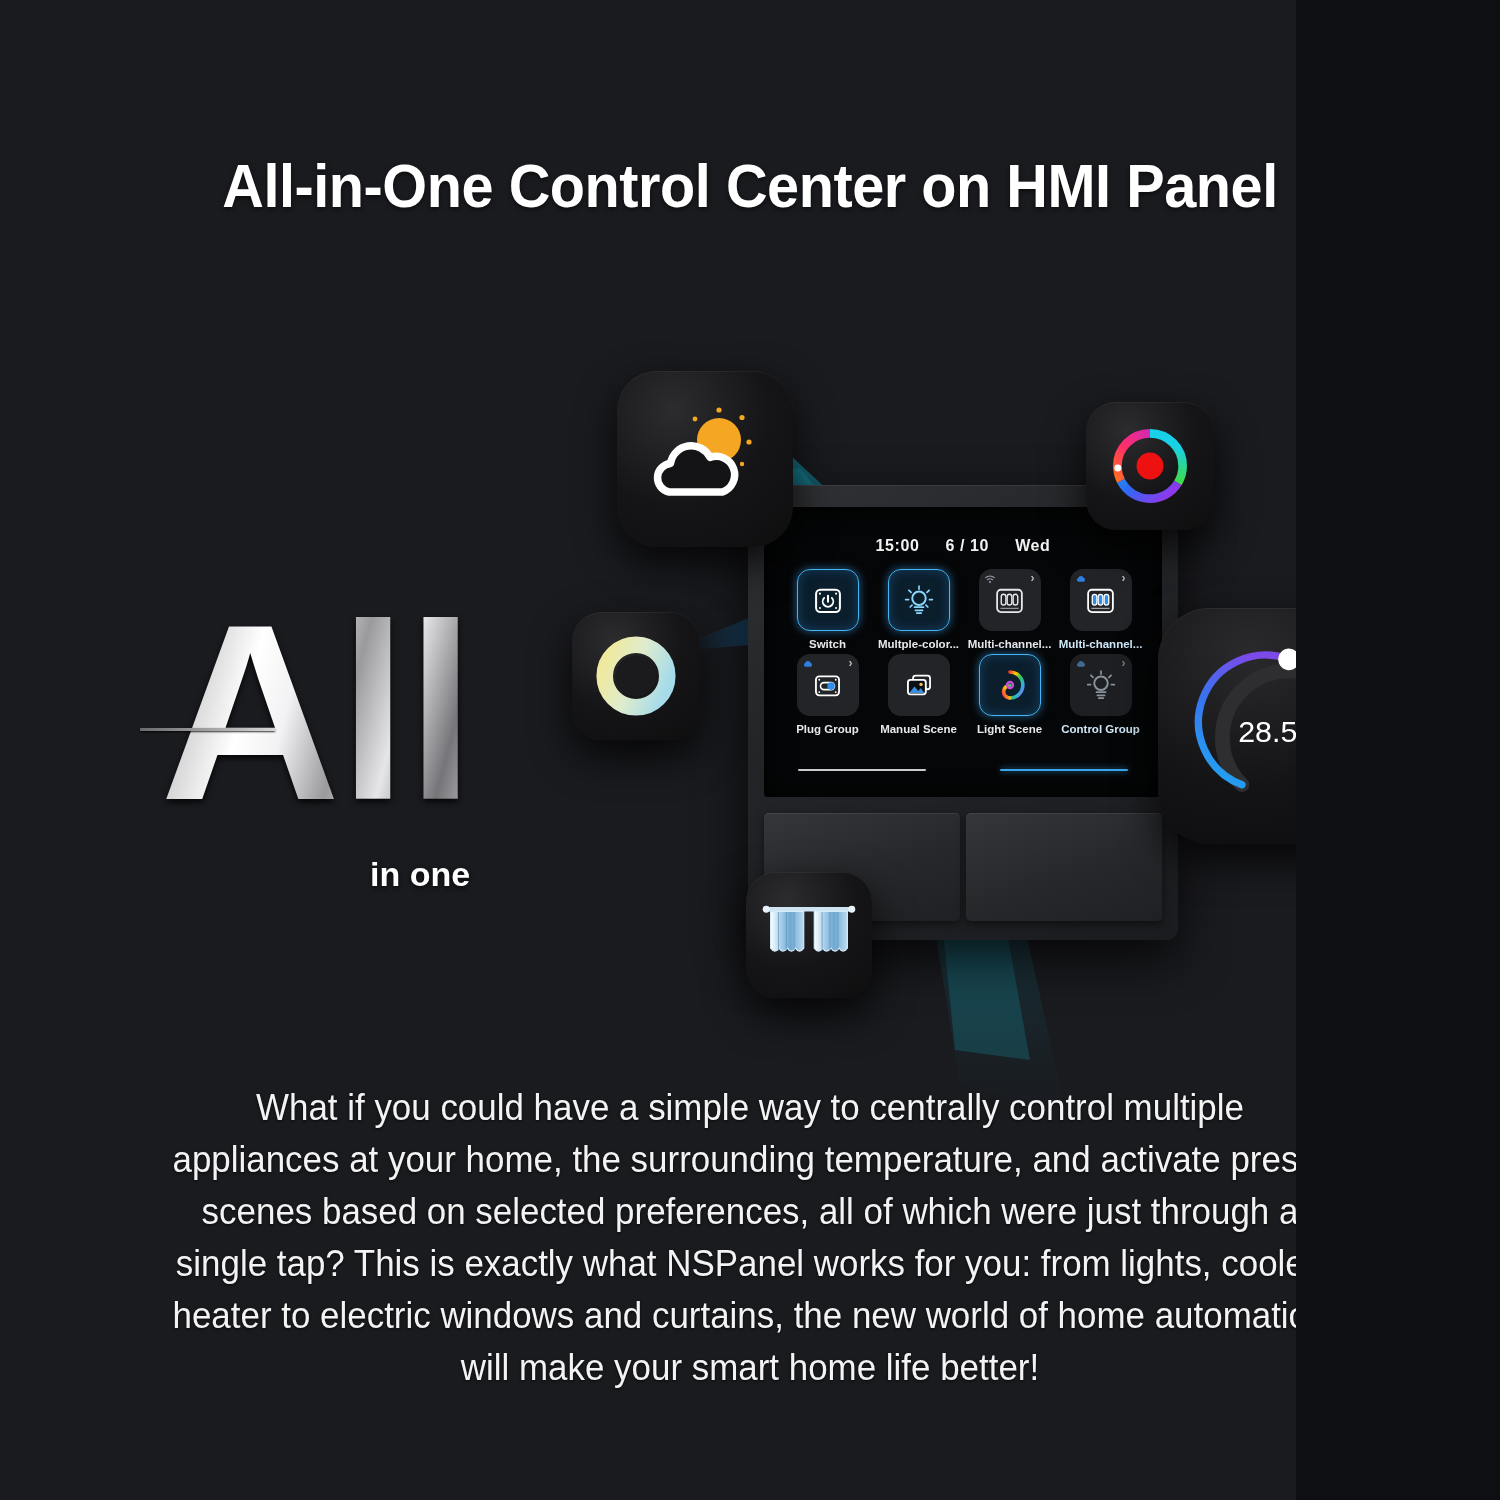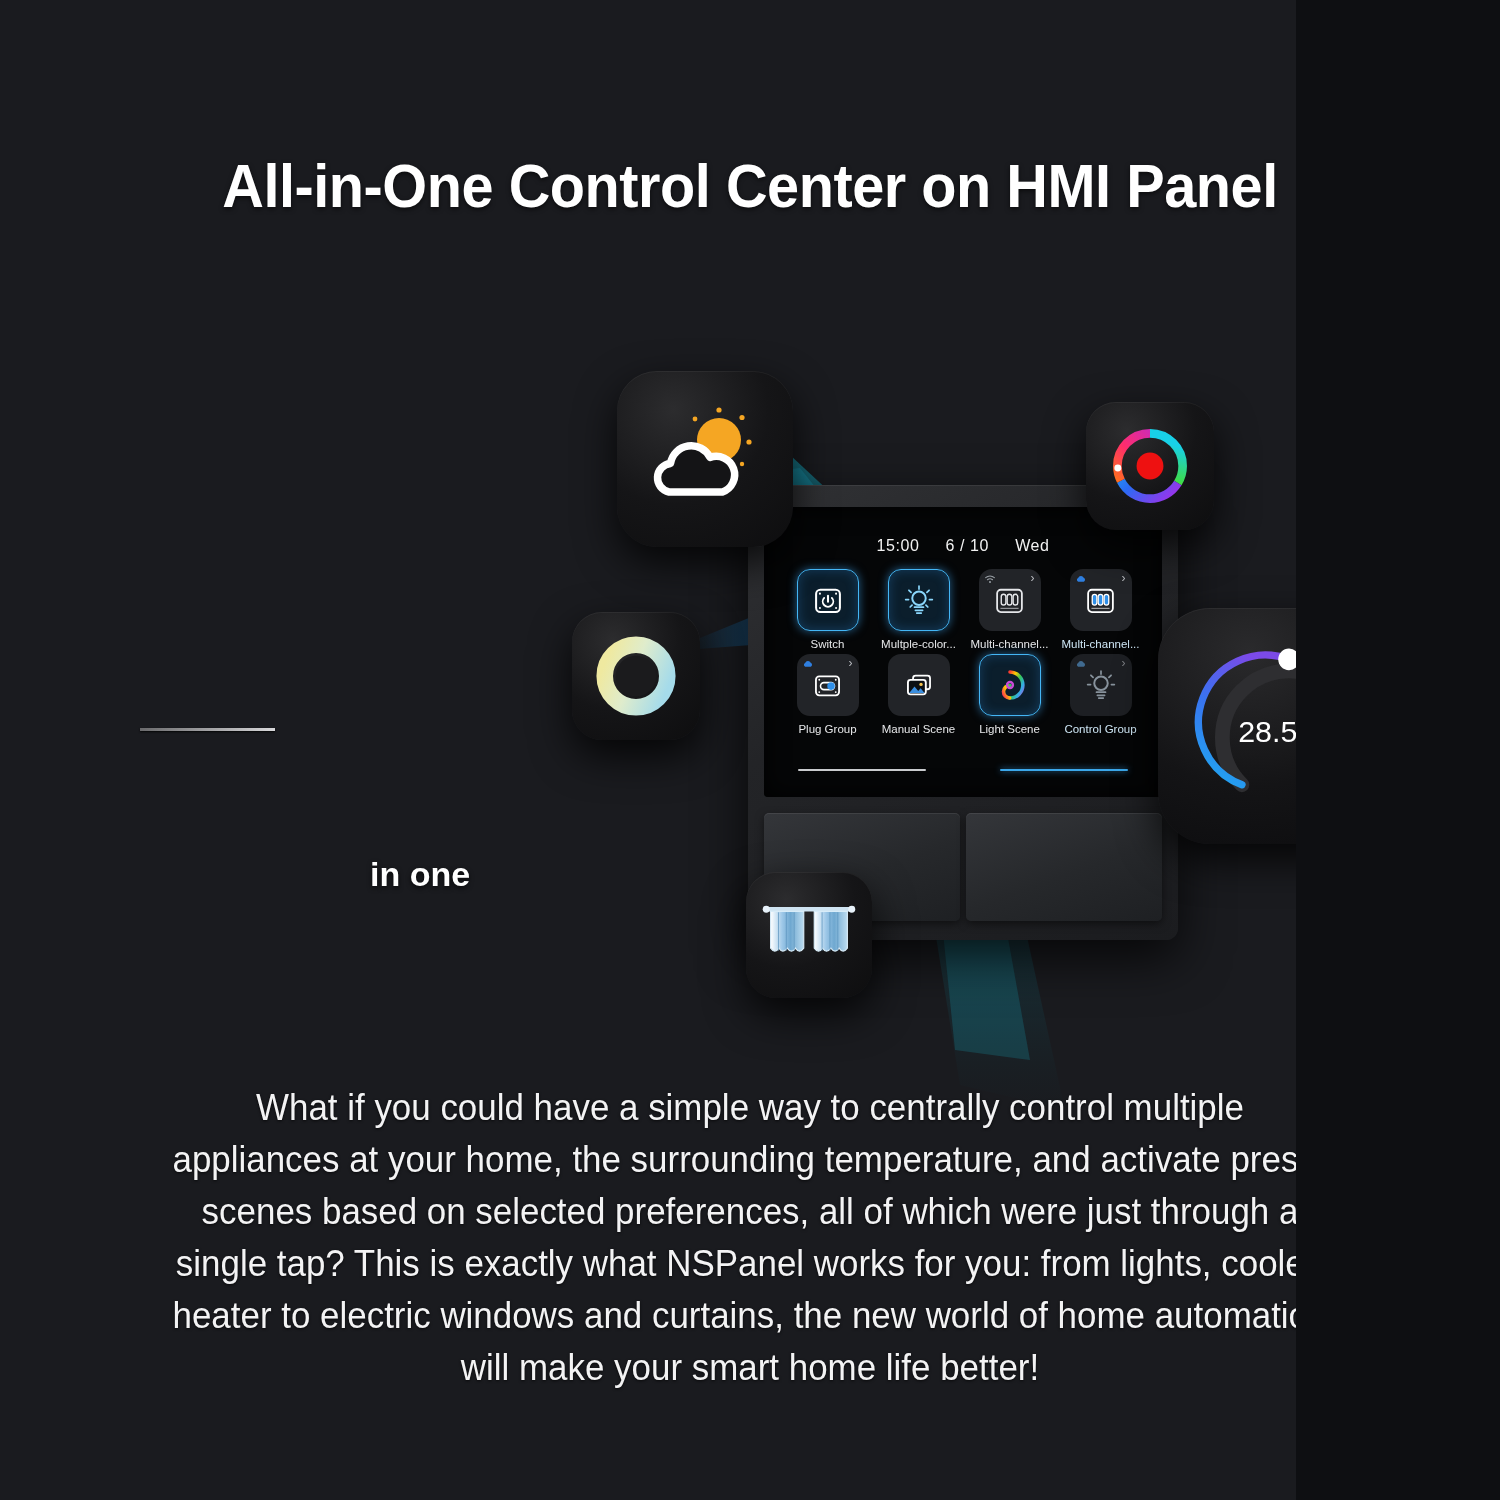--- a/index.html
+++ b/index.html
@@ -70,20 +70,21 @@
     border-radius:12px;
     box-shadow:0 18px 50px rgba(0,0,0,.75), inset 0 1px 0 rgba(255,255,255,.07);
   }
   #screen{
     position:absolute; left:16px; top:22px;
     width:398px; height:290px;
     background:#050607;
     border-radius:4px;
     overflow:hidden;
     box-shadow:inset 0 0 25px rgba(0,0,0,.9);
+    font-weight:bold;
   }
   #statusbar{
     position:absolute; top:30px; left:0; width:100%;
     display:flex; justify-content:center; gap:26px;
     color:#f2f2f2; font-size:16px; letter-spacing:.6px;
     font-family:"Liberation Sans",sans-serif;
   }
   #grid{
     position:absolute; top:62px; left:18px;
     width:364px;
@@ -214,20 +215,21 @@
     <polygon points="1168,620 1168,790 1040,700 1060,628" fill="url(#bmCyan)"></polygon>
     <polygon points="1160,632 1160,772 1062,700 1072,640" fill="#2ba6ef" opacity="0.45"></polygon>
 
     <polygon points="795,900 865,905 935,745 880,735" fill="url(#bmGreen)"></polygon>
 
     <polygon points="905,745 985,745 1065,1110 960,1085" fill="url(#bmTealDown)" opacity="0.55"></polygon>
     <polygon points="925,755 975,755 1030,1060 955,1050" fill="#15aabd" opacity="0.22"></polygon>
   </svg>
 
   <div id="alllogo">
+    <span class="alltext">All</span>
     <span class="crossline"></span>
   </div>
   <div id="inone">in one</div>
 
   <div id="device">
     <div id="screen">
 
       <div id="statusbar">
         <span>15:00</span>
         <span>6 / 10</span>

